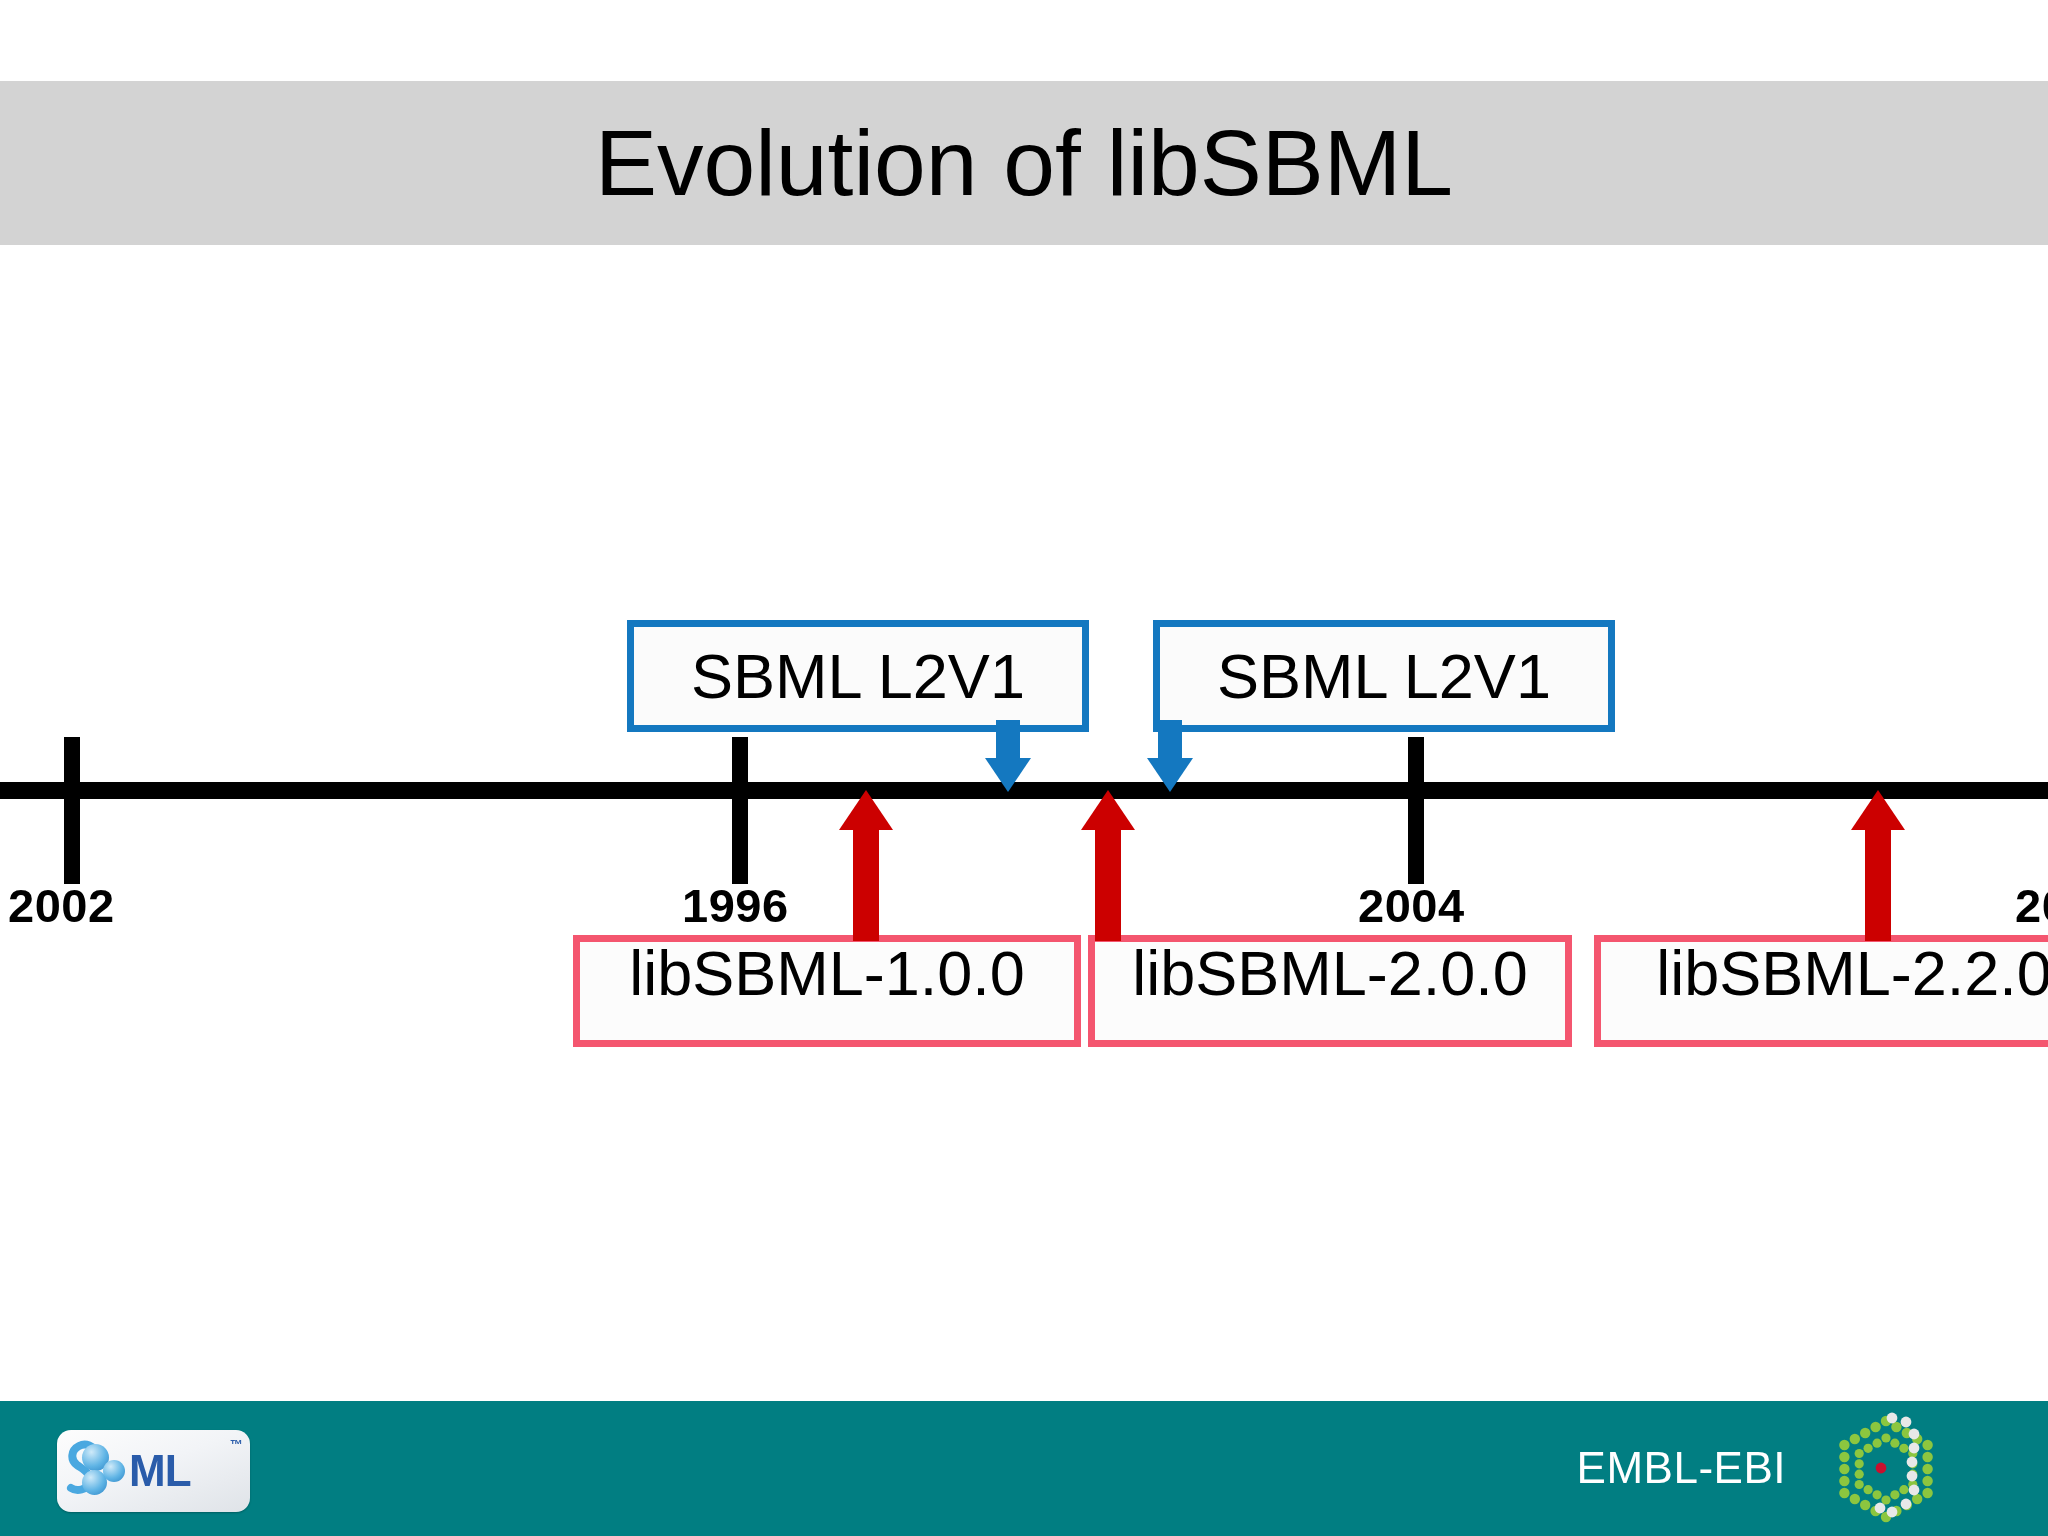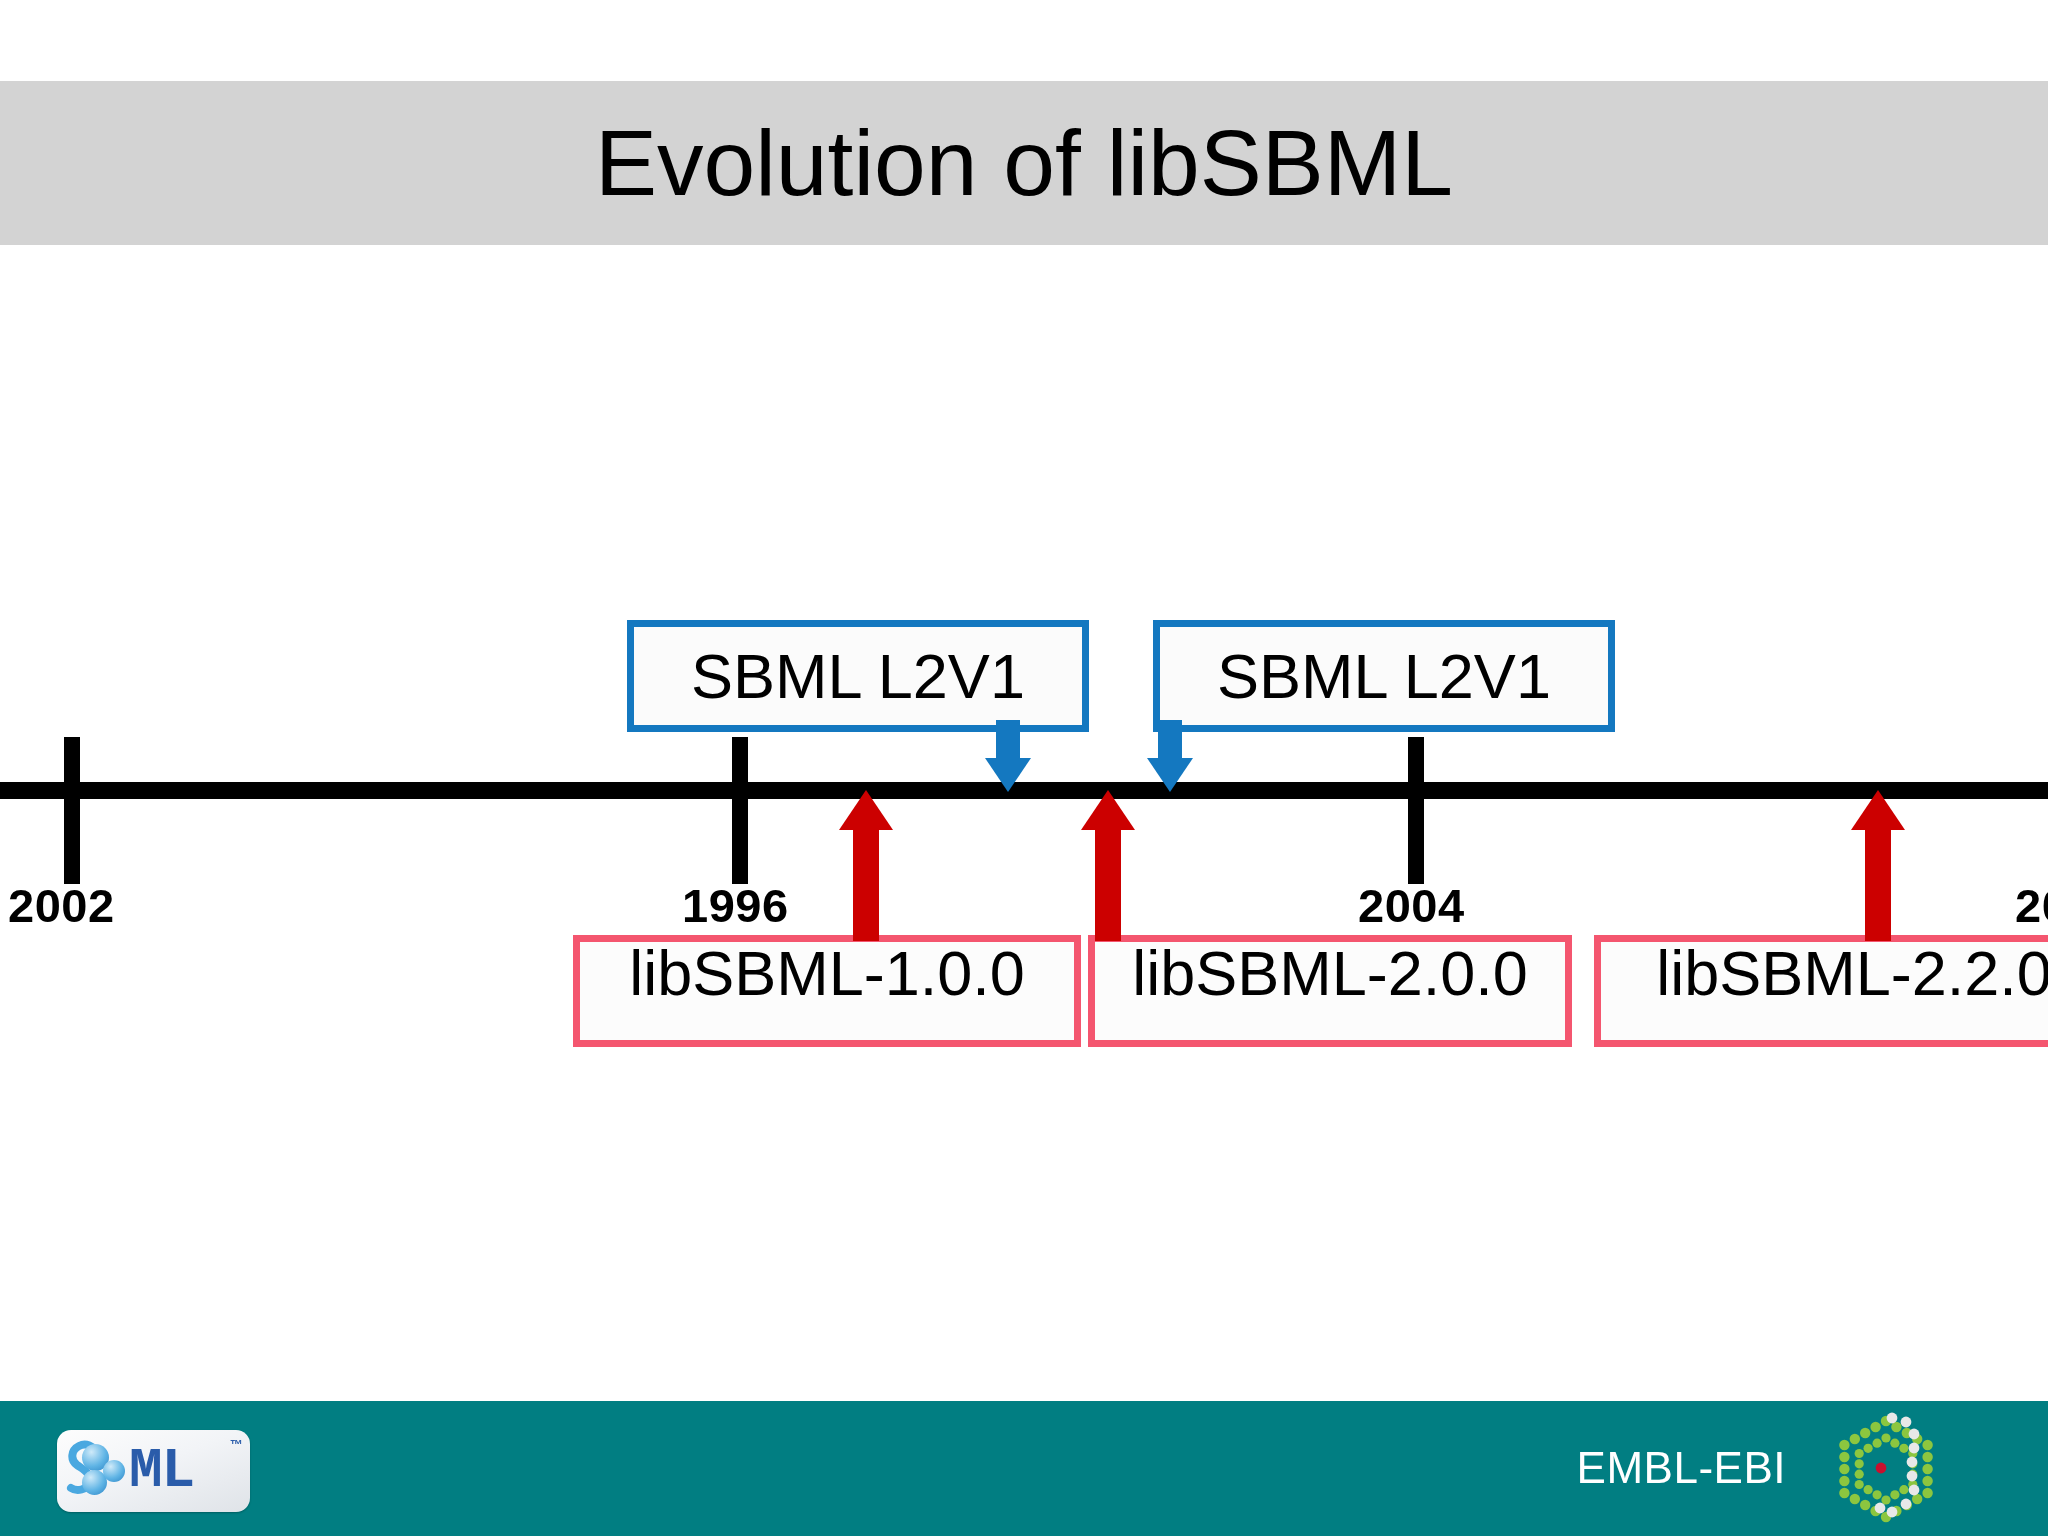--- a/index.html
+++ b/index.html
@@ -163,26 +163,26 @@
     height: 82px;
     border-radius: 14px;
     background: linear-gradient(160deg,#fdfdfd 0%,#f2f4f7 45%,#dfe3e8 100%);
     box-shadow: 0 1px 2px rgba(0,0,0,0.25);
     overflow: hidden;
   }
   #sbml-logo .letters {
     position: absolute;
     left: 9px;
     top: 8px;
-    font-size: 56px;
+    font-size: 44px;
     font-weight: bold;
     letter-spacing: -1px;
     color: #2a5caa;
     line-height: 66px;
-    font-family: Liberation Mono, monospace;
+    font-family: Liberation Sans, sans-serif;
   }
   #sbml-logo .blob-s {
     position: absolute;
     left: 8px;
     top: 10px;
     width: 36px;
     height: 62px;
   }
   #sbml-logo .dot {
     position: absolute;

